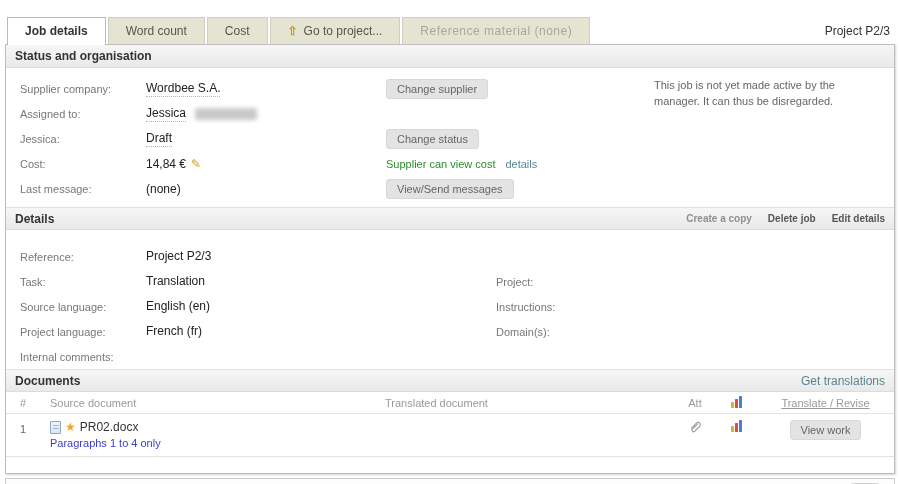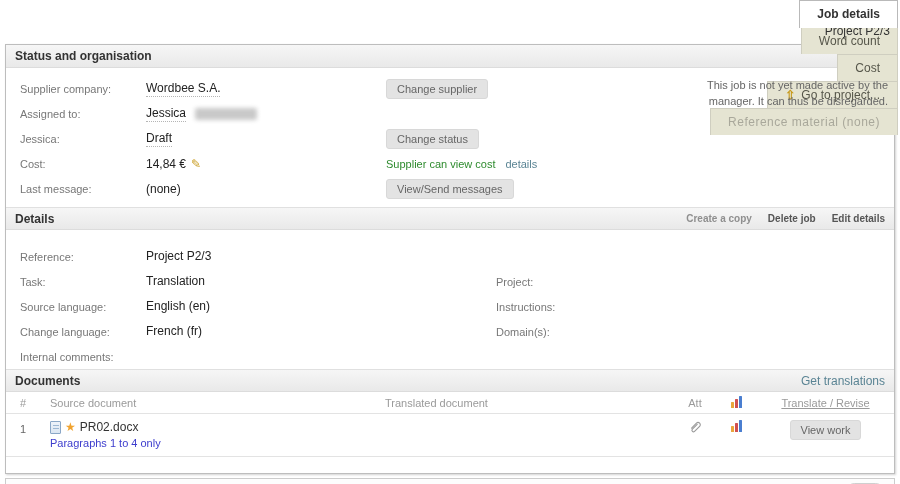--- a/index.html
+++ b/index.html
@@ -6,22 +6,22 @@
   html,body { margin:0; padding:0; }
   body {
     width:900px; height:484px; overflow:hidden;
     background:#fff;
     font-family:"Liberation Sans", sans-serif;
     font-size:11px; color:#444;
   }
 
   
   .tabbar {
-    position:relative; height:44px; padding-left:18px;
-    display:flex; align-items:flex-end;flex-direction:column;
+    position:relative; height:44px; padding-left:7px;
+    display:flex; align-items:flex-end;
   }
   .tab {
     background:#e5e4d2; border:1px solid #cfcec0; border-bottom:none;
     padding:6px 17px 6px 17px; margin-right:2px;
     font-size:12px; color:#56564a; cursor:pointer; white-space:nowrap;
     position:relative;
   }
   .tab.active {
     background:#fff; border-color:#b9b9b9; font-weight:bold; color:#333;
     z-index:2; margin-bottom:-1px; padding-bottom:7px;
@@ -65,22 +65,22 @@
   }
   .btn {
     background:#e3e3e3; border:1px solid #d8d8d8; border-radius:3px;
     color:#666; font-size:11px; padding:3px 10px; cursor:pointer;
     font-family:"Liberation Sans", sans-serif; white-space:nowrap;
   }
   .pencil { color:#c79a1c; font-size:12px; cursor:pointer; }
   .green-note { color:#2e8b2e; font-size:11px; }
   .details-link { color:#5a8494; font-size:11px; cursor:pointer; }
   .side-note {
-    position:absolute; top:10px; right:6px; width:210px;
-    text-align:right; color:#666; line-height:1.45; font-size:11px;
+    position:absolute; top:10px; right:30px; width:210px;
+    text-align:left; color:#666; line-height:1.45; font-size:11px;
   }
 
   
   .drow { display:flex; align-items:flex-end; height:25px; }
   .dlabel { width:140px; padding-left:14px; color:#777; flex:none; }
   .dvalue { width:350px; font-size:12px; color:#222; flex:none; }
   .dlabel2 { width:120px; color:#777; flex:none; }
   .dvalue2 { flex:1; font-size:12px; color:#222; }
 
   
@@ -232,21 +232,21 @@
       <span class="dlabel2">Project:</span>
       <span class="dvalue2"></span>
     </div>
     <div class="drow">
       <span class="dlabel">Source language:</span>
       <span class="dvalue">English (en)</span>
       <span class="dlabel2">Instructions:</span>
       <span class="dvalue2"></span>
     </div>
     <div class="drow">
-      <span class="dlabel">Change language:</span>
+      <span class="dlabel">Project language:</span>
       <span class="dvalue">French (fr)</span>
       <span class="dlabel2">Domain(s):</span>
       <span class="dvalue2"></span>
     </div>
     <div class="drow">
       <span class="dlabel">Internal comments:</span>
       <span class="dvalue"></span>
     </div>
   </div>
 

